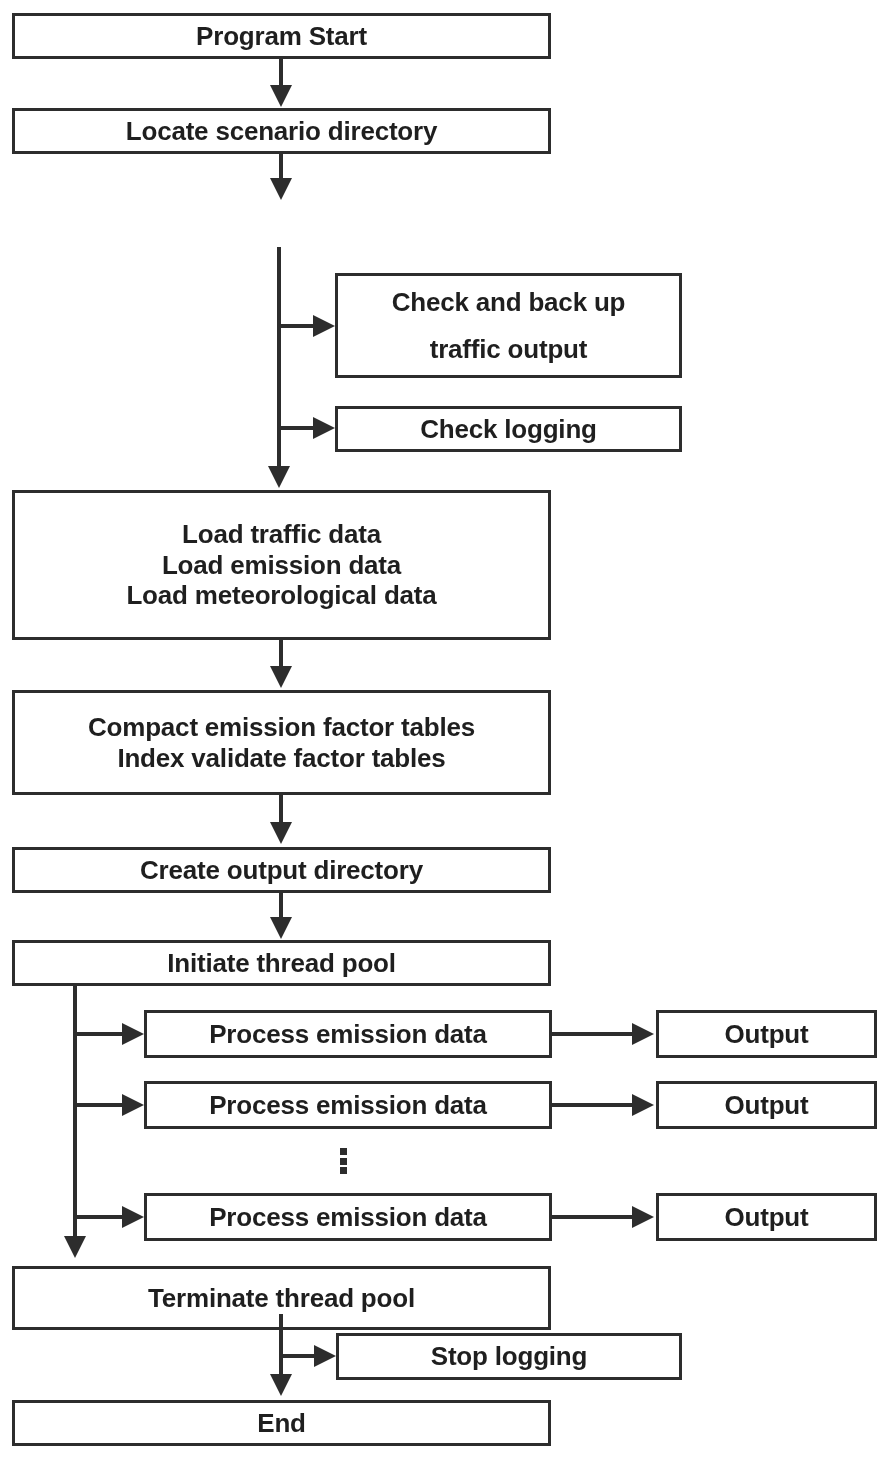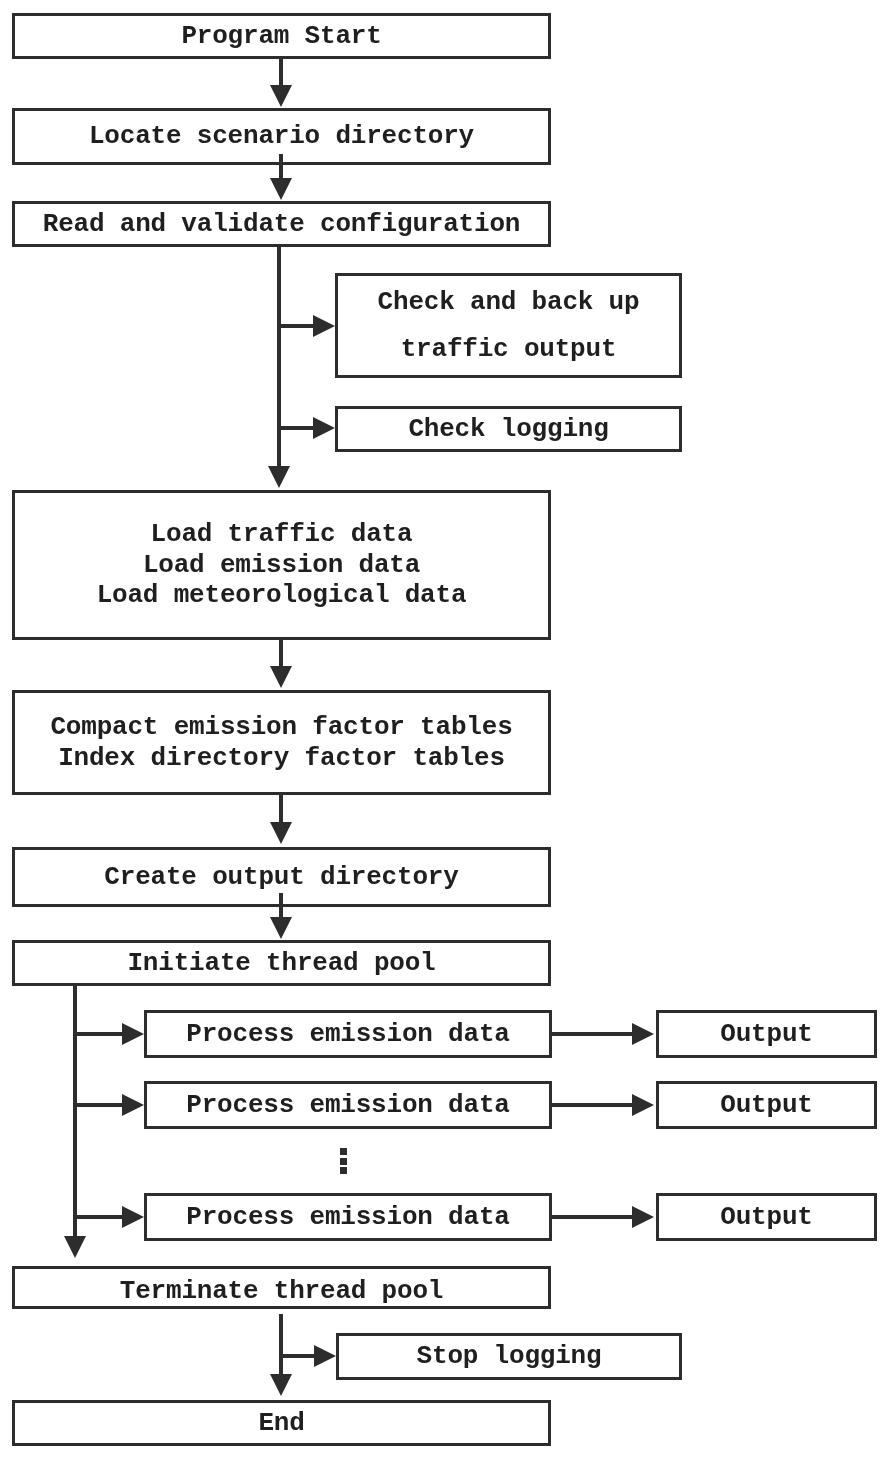--- a/index.html
+++ b/index.html
@@ -5,21 +5,21 @@
   html, body {
     margin: 0;
     padding: 0;
     background: #ffffff;
   }
   #canvas {
     position: relative;
     width: 889px;
     height: 1460px;
     background: #ffffff;
-    font-family: Liberation Mono, monospace;
+    font-family: Liberation Sans, sans-serif;
     overflow: hidden;
   }
   .node {
     position: absolute;
     box-sizing: border-box;
     border: 3px solid #2d2d2d;
     background: #ffffff;
     display: flex;
     flex-direction: column;
     align-items: center;
@@ -78,30 +78,27 @@
 
 <div id="canvas">
 
   <div class="node" style="left:12px; top:13px; width:539px; height:46px;">
     <span class="ln">Program Start</span>
   </div>
 
   <div class="vline" style="left:279px; top:59px; height:28px;"></div>
   <div class="arrow-down" style="left:270px; top:85px;"></div>
 
-  <div class="node" style="left:12px; top:108px; width:539px; height:57px;">
+  <div class="node" style="left:12px; top:108px; width:539px; height:46px;">
     <span class="ln">Locate scenario directory</span>
   </div>
 
   <div class="vline" style="left:279px; top:154px; height:27px;"></div>
   <div class="arrow-down" style="left:270px; top:178px;"></div>
 
-  <div class="node" style="left:12px; top:201px; width:539px; height:46px;">
-    <span class="ln">Read and validate configuration</span>
-  </div>
 
   <div class="vline" style="left:277px; top:247px; height:221px;"></div>
   <div class="arrow-down" style="left:268px; top:466px;"></div>
 
   <div class="hline" style="left:277px; top:324px; width:40px;"></div>
   <div class="arrow-right" style="left:313px; top:315px;"></div>
   <div class="node" style="left:335px; top:273px; width:347px; height:105px;gap:17px;">
     <span class="ln">Check and back up</span>
     <span class="ln">traffic output</span>
   </div>
@@ -116,27 +113,27 @@
     <span class="ln">Load traffic data</span>
     <span class="ln">Load emission data</span>
     <span class="ln">Load meteorological data</span>
   </div>
 
   <div class="vline" style="left:279px; top:640px; height:28px;"></div>
   <div class="arrow-down" style="left:270px; top:666px;"></div>
 
   <div class="node" style="left:12px; top:690px; width:539px; height:105px;">
     <span class="ln">Compact emission factor tables</span>
-    <span class="ln">Index directory factor tables</span>
+    <span class="ln">Index validate factor tables</span>
   </div>
 
   <div class="vline" style="left:279px; top:795px; height:29px;"></div>
   <div class="arrow-down" style="left:270px; top:822px;"></div>
 
-  <div class="node" style="left:12px; top:847px; width:539px; height:60px;">
+  <div class="node" style="left:12px; top:847px; width:539px; height:46px;">
     <span class="ln">Create output directory</span>
   </div>
 
   <div class="vline" style="left:279px; top:893px; height:27px;"></div>
   <div class="arrow-down" style="left:270px; top:917px;"></div>
 
   <div class="node" style="left:12px; top:940px; width:539px; height:46px;">
     <span class="ln">Initiate thread pool</span>
   </div>
 
@@ -175,21 +172,21 @@
   <div class="arrow-right" style="left:122px; top:1206px;"></div>
   <div class="node" style="left:144px; top:1193px; width:408px; height:48px;">
     <span class="ln">Process emission data</span>
   </div>
   <div class="hline" style="left:552px; top:1215px; width:82px;"></div>
   <div class="arrow-right" style="left:632px; top:1206px;"></div>
   <div class="node" style="left:656px; top:1193px; width:221px; height:48px;">
     <span class="ln">Output</span>
   </div>
 
-  <div class="node" style="left:12px; top:1266px; width:539px; height:43px;justify-content:flex-end;">
+  <div class="node" style="left:12px; top:1266px; width:539px; height:64px;">
     <span class="ln">Terminate thread pool</span>
   </div>
 
   <div class="vline" style="left:279px; top:1314px; height:62px;"></div>
   <div class="arrow-down" style="left:270px; top:1374px;"></div>
 
   <div class="hline" style="left:279px; top:1354px; width:40px;"></div>
   <div class="arrow-right" style="left:314px; top:1345px;"></div>
   <div class="node" style="left:12px; top:1400px; width:539px; height:46px;">
     <span class="ln">End</span>

